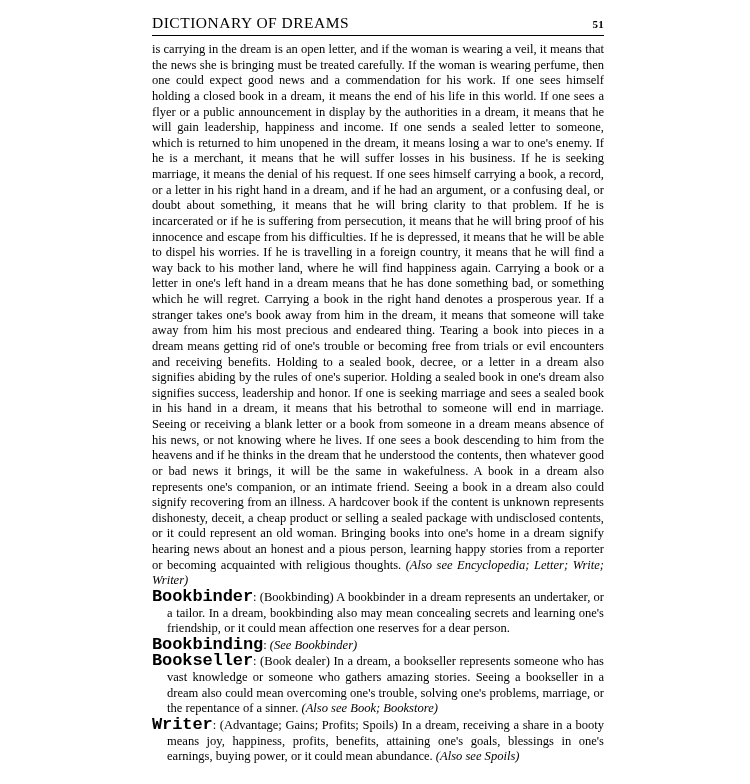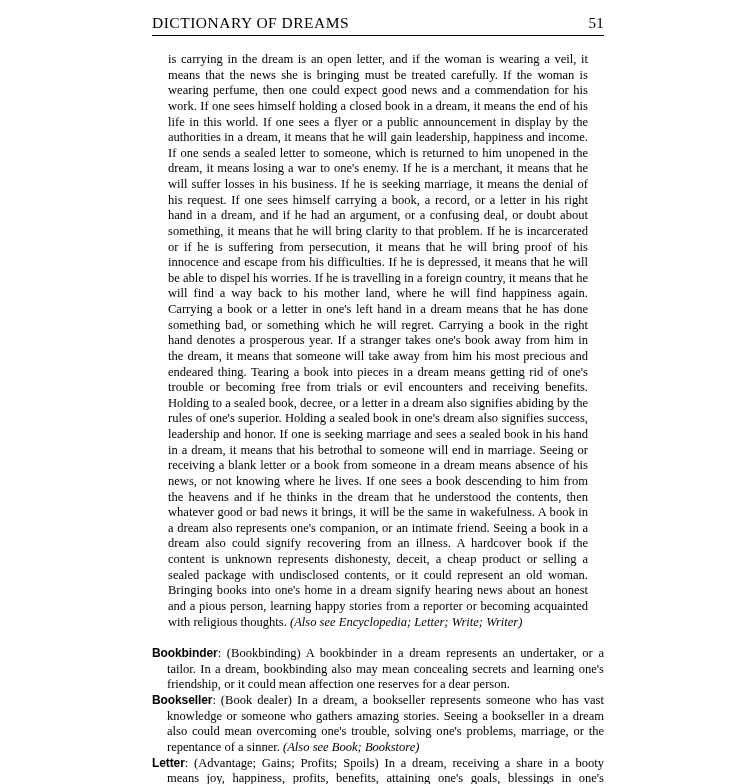--- a/index.html
+++ b/index.html
@@ -32,64 +32,64 @@
     font-size: 15.5px;
     letter-spacing: 0.4px;
     padding: 0 0 3px 0;
   }
   .running-head-title {
     font-size: 15.5px;
     letter-spacing: 0.5px;
     white-space: nowrap;
   }
   .running-head-folio {
-    font-size: 15px;
-    font-weight: normal;
+    font-size: 11px;
+    font-weight: bold;
     letter-spacing: 0.2px;
   }
   .head-rule {
     border: 0;
     border-top: 1.6px solid #000;
     margin: 0 0 6px 0;
     padding: 0;
     height: 0;
   }
 
   
   .body-col {
     font-size: 12.55px;
     line-height: 15.62px;
     text-align: justify;
     text-justify: inter-word;
     hyphens: none;
   }
 
   p.para {
-    margin: 16px;
+    margin: 0;
     text-align: justify;
   }
 
   
   p.entry {
     margin: 0;
     padding-left: 15px;
     text-indent: -15px;
     text-align: justify;
   }
   p.entry-short {
     margin: 0;
     padding-left: 15px;
     text-indent: -15px;
     text-align: left;
   }
 
   .headword {
-    font-family: Liberation Sans, sans-serif;
+    font-family: Liberation Mono, monospace;
     font-weight: bold;
-    font-size: 12px;
+    font-size: 17px;
     letter-spacing: -0.1px;
   }
   .xref {
     font-style: italic;
   }
 </style>
 </head>
 <body>
 
 <div class="page">
@@ -99,18 +99,19 @@
     <span class="running-head-folio">51</span>
   </div>
   <hr class="head-rule">
 
   <div class="body-col">
 
     <p class="para"><span>is carrying in the dream is an open letter, and if the woman is wearing a veil, it means that the news she is bringing must be treated carefully. If the woman is wearing perfume, then one could expect good news and a commendation for his work. If one sees himself holding a closed book in a dream, it means the end of his life in this world. If one sees a flyer or a public announcement in display by the authorities in a dream, it means that he will gain leadership, happiness and income. If one sends a sealed letter to someone, which is returned to him unopened in the dream, it means losing a war to one's enemy. If he is a merchant, it means that he will suffer losses in his business. If he is seeking marriage, it means the denial of his request. If one sees himself carrying a book, a record, or a letter in his right hand in a dream, and if he had an argument, or a confusing deal, or doubt about something, it means that he will bring clarity to that problem. If he is incarcerated or if he is suffering from persecution, it means that he will bring proof of his innocence and escape from his difficulties. If he is depressed, it means that he will be able to dispel his worries. If he is travelling in a foreign country, it means that he will find a way back to his mother land, where he will find happiness again. Carrying a book or a letter in one's left hand in a dream means that he has done something bad, or something which he will regret. Carrying a book in the right hand denotes a prosperous year. If a stranger takes one's book away from him in the dream, it means that someone will take away from him his most precious and endeared thing. Tearing a book into pieces in a dream means getting rid of one's trouble or becoming free from trials or evil encounters and receiving benefits. Holding to a sealed book, decree, or a letter in a dream also signifies abiding by the rules of one's superior. Holding a sealed book in one's dream also signifies success, leadership and honor. If one is seeking marriage and sees a sealed book in his hand in a dream, it means that his betrothal to someone will end in marriage. Seeing or receiving a blank letter or a book from someone in a dream means absence of his news, or not knowing where he lives. If one sees a book descending to him from the heavens and if he thinks in the dream that he understood the contents, then whatever good or bad news it brings, it will be the same in wakefulness. A book in a dream also represents one's companion, or an intimate friend. Seeing a book in a dream also could signify recovering from an illness. A hardcover book if the content is unknown represents dishonesty, deceit, a cheap product or selling a sealed package with undisclosed contents, or it could represent an old woman. Bringing books into one's home in a dream signify hearing news about an honest and a pious person, learning happy stories from a reporter or becoming acquainted with religious thoughts. </span><span class="xref">(Also see Encyclopedia; Letter; Write; Writer)</span></p>
 
     <div id="entries">
         <p class="entry"><span class="headword">Bookbinder</span><span>: </span><span>(Bookbinding) A bookbinder in a dream represents an undertaker, or a tailor. In a dream, bookbinding also may mean concealing secrets and learning one's friendship, or it could mean affection one reserves for a dear person.</span></p>
+        <p class="entry-short"><span class="headword">Bookbinding</span><span>: </span><span class="xref">(See Bookbinder)</span></p>
         <p class="entry"><span class="headword">Bookseller</span><span>: </span><span>(Book dealer) In a dream, a bookseller represents someone who has vast knowledge or someone who gathers amazing stories. Seeing a bookseller in a dream also could mean overcoming one's trouble, solving one's problems, marriage, or the repentance of a sinner. </span><span class="xref">(Also see Book; Bookstore)</span></p>
-        <p class="entry"><span class="headword">Letter</span><span>: </span><span>(Advantage; Gains; Profits; Spoils) In a dream, receiving a share in a booty means joy, happiness, profits, benefits, attaining one's goals, blessings in one's earnings, buying power, or it could mean abundance. </span><span class="xref">(Also see Spoils)</span></p>
+        <p class="entry"><span class="headword">Writer</span><span>: </span><span>(Advantage; Gains; Profits; Spoils) In a dream, receiving a share in a booty means joy, happiness, profits, benefits, attaining one's goals, blessings in one's earnings, buying power, or it could mean abundance. </span><span class="xref">(Also see Spoils)</span></p>
       </div>
 
   </div>
 </div>
 
 </body></html>

